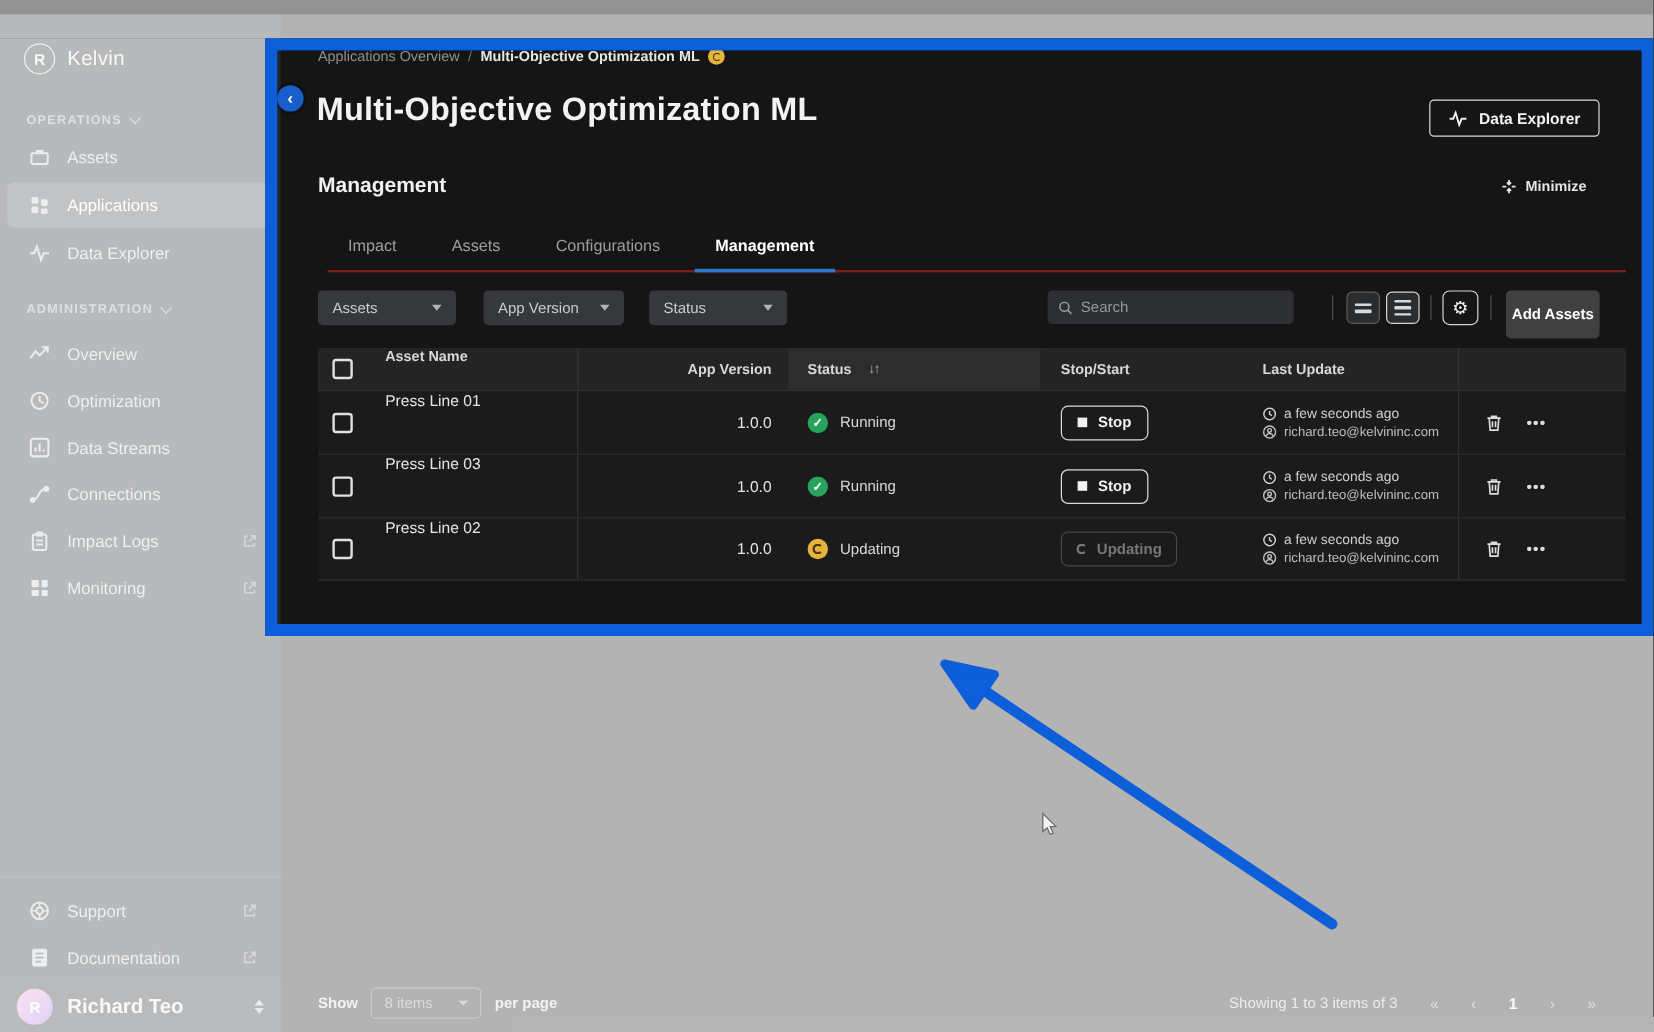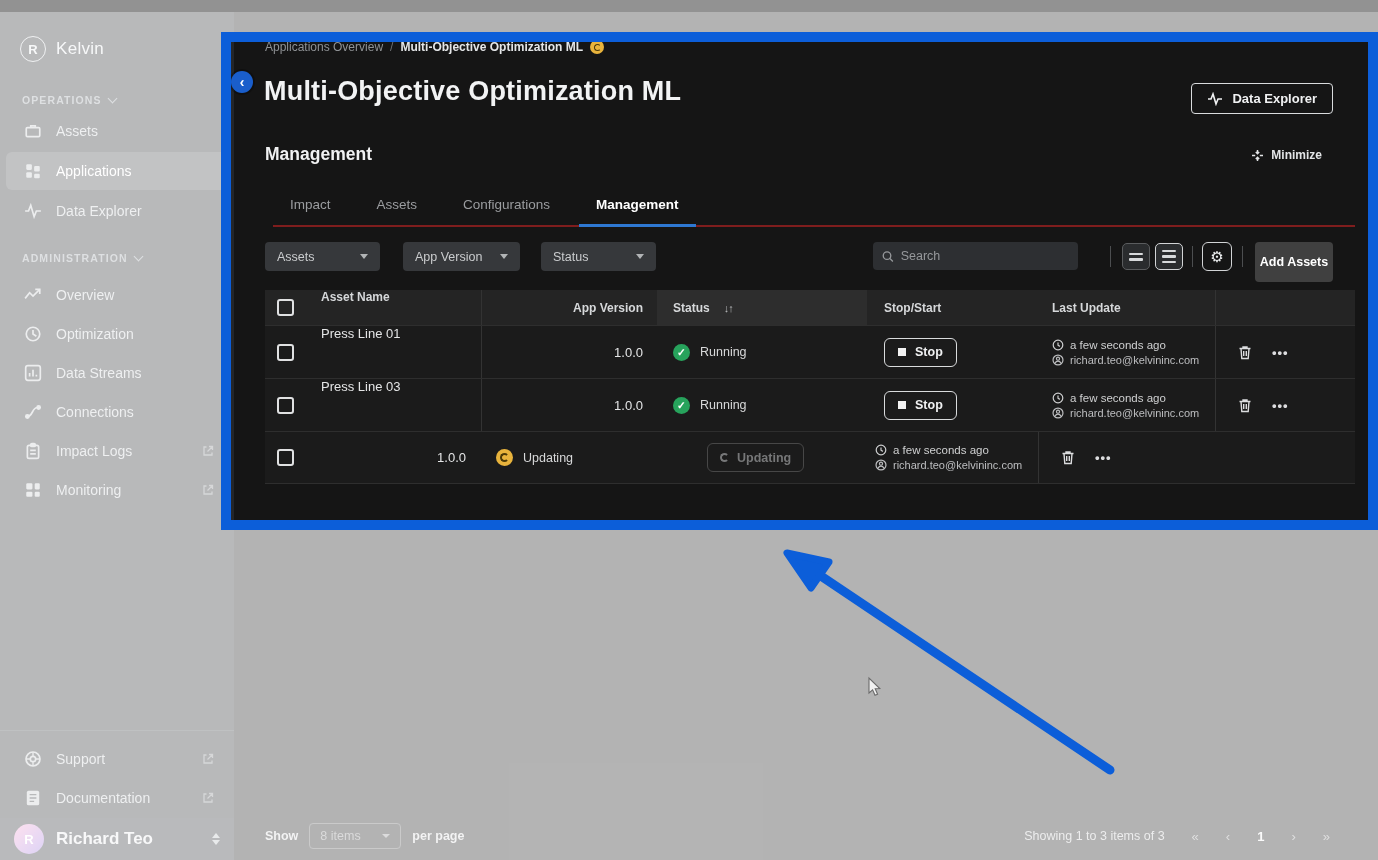--- a/index.html
+++ b/index.html
@@ -437,20 +437,23 @@
               </svg>
             </button>
           <button class="row-icon-btn more-dots"><span>•••</span></button>
         </div>
       </div>
 
       <div class="trow">
         <div class="col-sel">
             <span class="cb"></span>
           </div>
+        <div class="col-name">
+            <span>Press Line 02</span>
+          </div>
         <div class="col-ver">
             <span>1.0.0</span>
           </div>
         <div class="col-status">
           <span class="st-ic updating">
               <i></i>
             </span>
           <span class="st-txt">Updating</span>
         </div>
         <div class="col-action">

